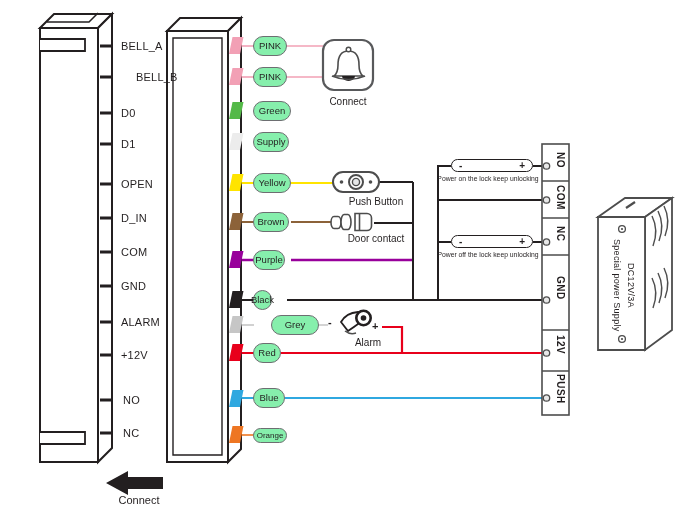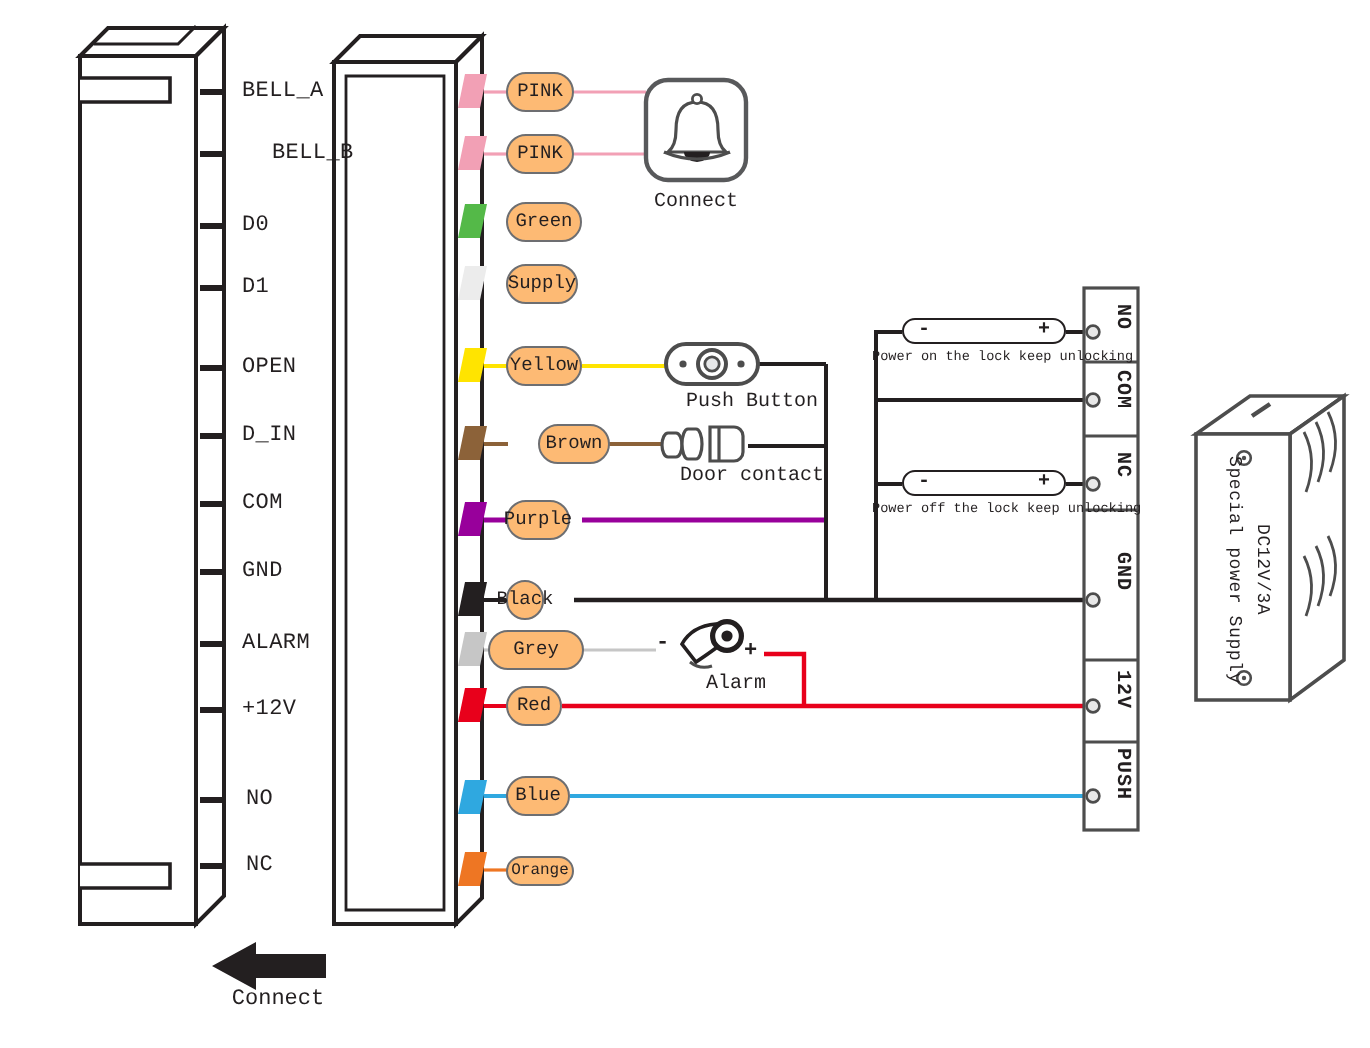--- a/index.html
+++ b/index.html
@@ -1,23 +1,23 @@
 <!DOCTYPE html>
 <html><head>
 <meta charset="utf-8">
 <style>
   html,body{margin:0;padding:0;background:#fff;}
   #app{
     position:relative;width:685px;height:524px;background:#fff;overflow:hidden;
-    font-family:Liberation Mono, monospace;color:#231F20;
+    font-family:Liberation Sans, sans-serif;color:#231F20;
   }
   #diagram{position:absolute;left:0;top:0;}
   .pin-label{position:absolute;font-size:11px;line-height:14px;height:14px;letter-spacing:.2px;white-space:nowrap;}
   .pill{
-    position:absolute;height:20px;border:1.6px solid #6d6e71;border-radius:10px;background:#fdba74;
+    position:absolute;height:20px;border:1.6px solid #6d6e71;border-radius:10px;background:#86efac;
     box-sizing:border-box;display:flex;align-items:center;justify-content:center;
     font-size:9.5px;line-height:9.5px;white-space:nowrap;text-align:right;
   }
   .pill.small{height:15px;font-size:8px;border-radius:8px;}
   .relay-pill{
     position:absolute;left:451px;width:82px;height:13px;border:1.6px solid #231F20;border-radius:7px;
     background:#fff;box-sizing:border-box;display:flex;justify-content:space-between;align-items:center;
     padding:0 7px;font-size:10px;line-height:10px;font-weight:700;
   }
   .relay-caption{position:absolute;left:436px;width:104px;font-size:6.8px;line-height:8px;text-align:center;color:#231F20;white-space:nowrap;}
@@ -193,24 +193,24 @@
   <div class="pin-label" style="left:121px;top:315px">ALARM</div>
   <div class="pin-label" style="left:121px;top:348px">+12V</div>
   <div class="pin-label" style="left:123px;top:393px">NO</div>
   <div class="pin-label" style="left:123px;top:426px">NC</div>
 
   <div class="pill" style="left:253px;top:36px;width:34px">PINK</div>
   <div class="pill" style="left:253px;top:67px;width:34px">PINK</div>
   <div class="pill" style="left:253px;top:101px;width:38px">Green</div>
   <div class="pill" style="left:253px;top:132px;width:36px">Supply</div>
   <div class="pill" style="left:253px;top:173px;width:38px">Yellow</div>
-  <div class="pill" style="left:269px;top:212px;width:36px">Brown</div>
+  <div class="pill" style="left:253px;top:212px;width:36px">Brown</div>
   <div class="pill" style="left:253px;top:250px;width:32px">Purple</div>
   <div class="pill" style="left:253px;top:290px;width:19px">Black</div>
-  <div class="pill" style="left:244px;top:315px;width:48px">Grey</div>
+  <div class="pill" style="left:271px;top:315px;width:48px">Grey</div>
   <div class="pill" style="left:253px;top:343px;width:28px">Red</div>
   <div class="pill" style="left:253px;top:388px;width:32px">Blue</div>
   <div class="pill small" style="left:253px;top:428px;width:34px">Orange</div>
 
   <div class="caption" style="left:318px;top:96px;width:60px">Connect</div>
   <div class="caption" style="left:340px;top:196px;width:72px">Push Button</div>
   <div class="caption" style="left:339px;top:233px;width:74px">Door contact</div>
   <div class="sign" style="left:328px;top:317px">-</div>
   <div class="sign" style="left:372px;top:321px">+</div>
   <div class="caption" style="left:338px;top:337px;width:60px">Alarm</div>

